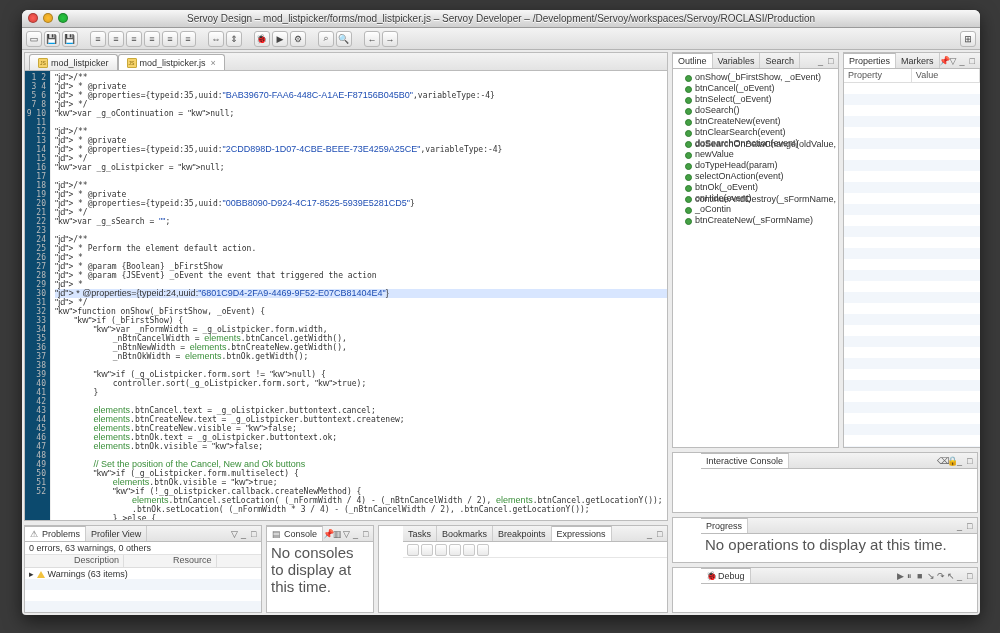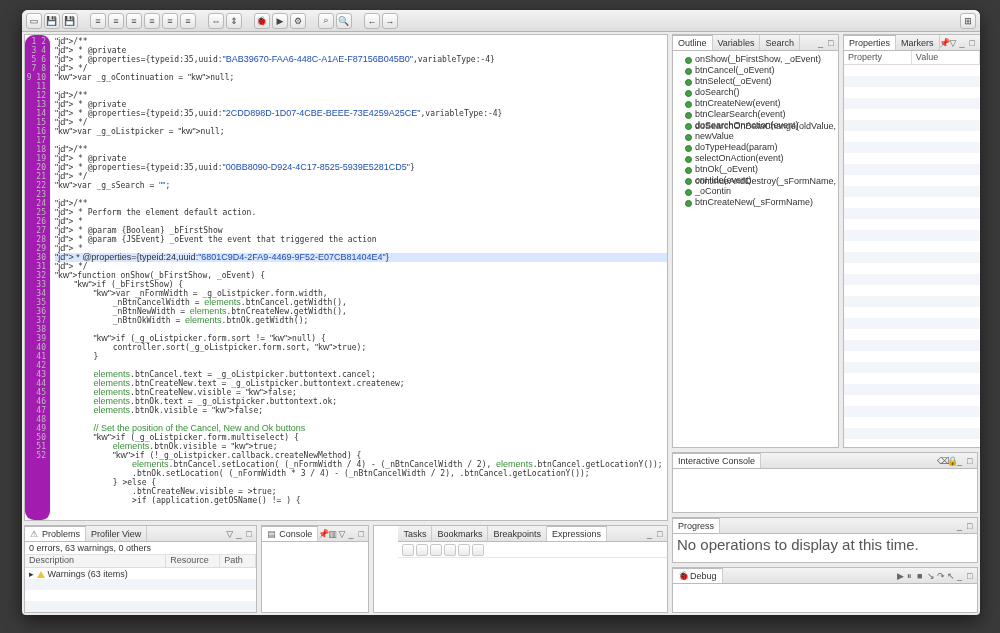--- a/index.html
+++ b/index.html
@@ -17,70 +17,78 @@
   .workbench { flex:1; display:flex; min-height:0; }
   .left { flex: 1 1 640px; display:flex; flex-direction:column; min-width:0; }
   .editor-area { flex:1; display:flex; flex-direction:column; min-height:0; border:1px solid #bcbcbc; margin:2px; background:#fff;}
   .tabbar { height:18px; background:linear-gradient(#f3f3f3,#e3e3e3); border-bottom:1px solid #bbb; display:flex; align-items:flex-end; padding-left:4px; gap:0;}
   .tab { height:16px; padding:0 8px; border:1px solid #b0b0b0; border-bottom:none; background:linear-gradient(#fff,#eaeaea); border-radius:3px 3px 0 0; display:flex; align-items:center; gap:3px; font-size:9px; color:#333; }
   .tab.active { background:#fff; }
   .tab .file-ico{width:10px;height:10px;background:#f6d36b;border:1px solid #c9a93a;border-radius:1px;position:relative;}
   .tab .file-ico::after{content:"JS";position:absolute;font-size:5px;color:#8a6c10;left:0;top:1px;width:100%;text-align:center;}
   .tab .x{color:#888;font-size:9px;margin-left:2px;}
   .editor-body { flex:1; display:flex; min-height:0; }
-  .gutter { width:26px; background:#a21caf; color:#bcbcbc; font-size:8px; text-align:right; padding:2px 4px 0 0; font-family: Menlo, Consolas, monospace; line-height:9px; border-right:1px solid #eee;border-radius:9px;}
+  .gutter { width:26px; background:#0c4a6e; color:#bcbcbc; font-size:8px; text-align:right; padding:2px 4px 0 0; font-family: Menlo, Consolas, monospace; line-height:9px; border-right:1px solid #eee;}
   .code { flex:1; font-family: Menlo, Consolas, monospace; font-size:8px; line-height:9px; padding:2px 0 0 4px; white-space:pre; overflow:hidden; color:#333; } .str{color:#1d4db3;} .mm{color:#3a8f3a;}
   .code .hl{background:#d8e6ff;display:inline-block;width:100%;}
   .right { width:310px; display:flex; flex-direction:column; }
   .right-top { flex:1; display:flex; }
   .outline-panel, .props-panel{ flex:1; border:1px solid #bcbcbc; margin:2px; background:#fff; display:flex; flex-direction:column; }
   .panel-tabs{height:16px;background:linear-gradient(#f3f3f3,#e3e3e3);border-bottom:1px solid #bbb;display:flex;align-items:center;font-size:9px;overflow:hidden;}
   .panel-tabs .ptab{padding:0 5px;height:15px;display:flex;align-items:center;gap:2px;border-right:1px solid #ccc;color:#333;}
   .panel-tabs .ptab.active{background:#fff;border-top:1px solid #bbb;}
   .panel-tabs .spacer{flex:1;}
   .panel-tabs .pico{width:10px;height:10px;color:#666;}
   .outline-body{flex:1;overflow:hidden;padding:2px;}
   .outline-body .row{display:flex;align-items:flex-end;gap:3px;height:11px;font-size:9px;color:#333;}
   .outline-body .row .dot{width:7px;height:7px;border-radius:50%;background:#45a045;border:1px solid #2e7e2e;margin-left:10px;flex-shrink:0;}
   .props-head{height:14px;display:flex;border-bottom:1px solid #ddd;font-size:9px;color:#555;}
   .props-head div{flex:1;padding:1px 4px;border-right:1px solid #ddd;}
   .props-body{flex:1;background:repeating-linear-gradient(#fff,#fff 11px,#f2f6fb 11px,#f2f6fb 22px);}
   .right-bottom{height:165px;display:flex;flex-direction:column;}
-  .console-panel,.progress-panel,.debug-panel{border:1px solid #bcbcbc;margin:2px;background:#fff;display:flex;flex-direction:column;}
+  .console-panel,.progress-panel,.debug-panel{border:1px solid #bcbcbc;margin:2px;background:#fff;display:flex;flex-direction:column;padding-left:28px;}
   .console-panel{flex:1;}
   .progress-panel{height:46px;}
   .debug-panel{height:46px;}
   .panel-body{flex:1;padding:2px 4px;font-size:15px;color:#555;}
   .bottom { height:92px; display:flex; }
   .problems,.console-bot,.tasks-etc{border:1px solid #bcbcbc;margin:2px;background:#fff;display:flex;flex-direction:column;}
   .problems{width:238px;}
   .console-bot{flex:1;}
   .tasks-etc{width:300px;padding-left:24px;}
   .prob-head{height:13px;display:flex;border-bottom:1px solid #ddd;font-size:9px;color:#555;background:#f4f4f4;}
-  .prob-head div{padding:0 4px;border-right:1px solid #ddd;}
+  .prob-head div{padding:0 4px;border-right:1px solid #ddd;margin-left:45px;}
   .prob-head .c1{flex:1;} .prob-head .c2{width:54px;} .prob-head .c3{width:36px;}
   .prob-rows{flex:1;background:repeating-linear-gradient(#fff,#fff 11px,#f1f5fa 11px,#f1f5fa 22px);}
   .prob-rows .wr{display:flex;align-items:center;height:12px;font-size:9px;color:#333;padding-left:4px;gap:3px;}
   .warn-ico{width:0;height:0;border-left:4px solid transparent;border-right:4px solid transparent;border-bottom:7px solid #f2c23e;position:relative;}
   .tasks-tb{height:16px;display:flex;align-items:center;gap:2px;padding:0 4px;border-bottom:1px solid #e6e6e6;}
   .tasks-tb .tbi{width:12px;height:12px;border:1px solid #c8c8c8;background:linear-gradient(#fff,#eaeaea);border-radius:2px;}
   .statusbar{height:16px;background:linear-gradient(#f7f7f7,#e5e5e5);border-top:1px solid #bdbdbd;display:flex;align-items:center;font-size:9px;color:#444;}
   .statusbar .mem{padding:0 6px;display:flex;align-items:center;gap:6px;}
   .statusbar .mem .bar{width:58px;height:10px;border:1px solid #aaa;background:linear-gradient(#e8e8e8,#fff);position:relative;}
   .statusbar .mem .bar::after{content:"";position:absolute;left:0;top:0;bottom:0;width:52%;background:linear-gradient(#d6d6d6,#b9b9b9);}
   .statusbar .flex{flex:1;}
   .statusbar .cell{padding:0 10px;border-left:1px solid #cfcfcf;height:100%;display:flex;align-items:center;}
   .prob-summary{font-size:9px;color:#333;padding:1px 4px;border-bottom:1px solid #e2e2e2;}
   .toolbar .grp{display:flex;gap:2px;}
 </style>
 </head>
 <body>
 
 <div class="window">
 
+  <div class="titlebar">
+    <div class="traffic">
+      <span class="tl-close"></span>
+      <span class="tl-min"></span>
+      <span class="tl-max"></span>
+    </div>
+    <div class="title">Servoy Design – mod_listpicker/forms/mod_listpicker.js – Servoy Developer – /Development/Servoy/workspaces/Servoy/ROCLASI/Production</div>
+  </div>
 
   <div class="toolbar">
     <div class="grp">
       <div class="t-btn">▭</div>
       <div class="t-btn">💾</div>
       <div class="t-btn">💾</div>
     </div>
     <div class="t-sep"></div>
     <div class="grp">
       <div class="t-btn">≡</div>
@@ -111,20 +119,31 @@
       <div class="t-btn">←</div>
       <div class="t-btn">→</div>
     </div>
     <div style="flex:1"></div>
     <div class="t-btn">⊞</div>
   </div>
 
   <div class="workbench">
     <div class="left">
       <div class="editor-area">
+        <div class="tabbar">
+          <div class="tab">
+            <span class="file-ico"></span>
+            <span>mod_listpicker</span>
+          </div>
+          <div class="tab active">
+            <span class="file-ico"></span>
+            <span>mod_listpicker.js</span>
+            <span class="x">×</span>
+          </div>
+        </div>
         <div class="editor-body">
           <div class="gutter" id="gutter">1
 2
 3
 4
 5
 6
 7
 8
 9
@@ -264,20 +283,21 @@
                 <span class="pico">▤</span>
                 <span>Console</span>
               </div>
             <div class="spacer"></div>
             <div class="pico">📌</div>
             <div class="pico">▥</div>
             <div class="pico">▽</div>
             <div class="pico">_</div>
             <div class="pico">□</div>
           </div>
+          <div class="panel-body">No consoles to display at this time.</div>
         </div>
 
         <div class="tasks-etc">
           <div class="panel-tabs">
             <div class="ptab">
                 <span>Tasks</span>
               </div>
             <div class="ptab">
                 <span>Bookmarks</span>
               </div>

